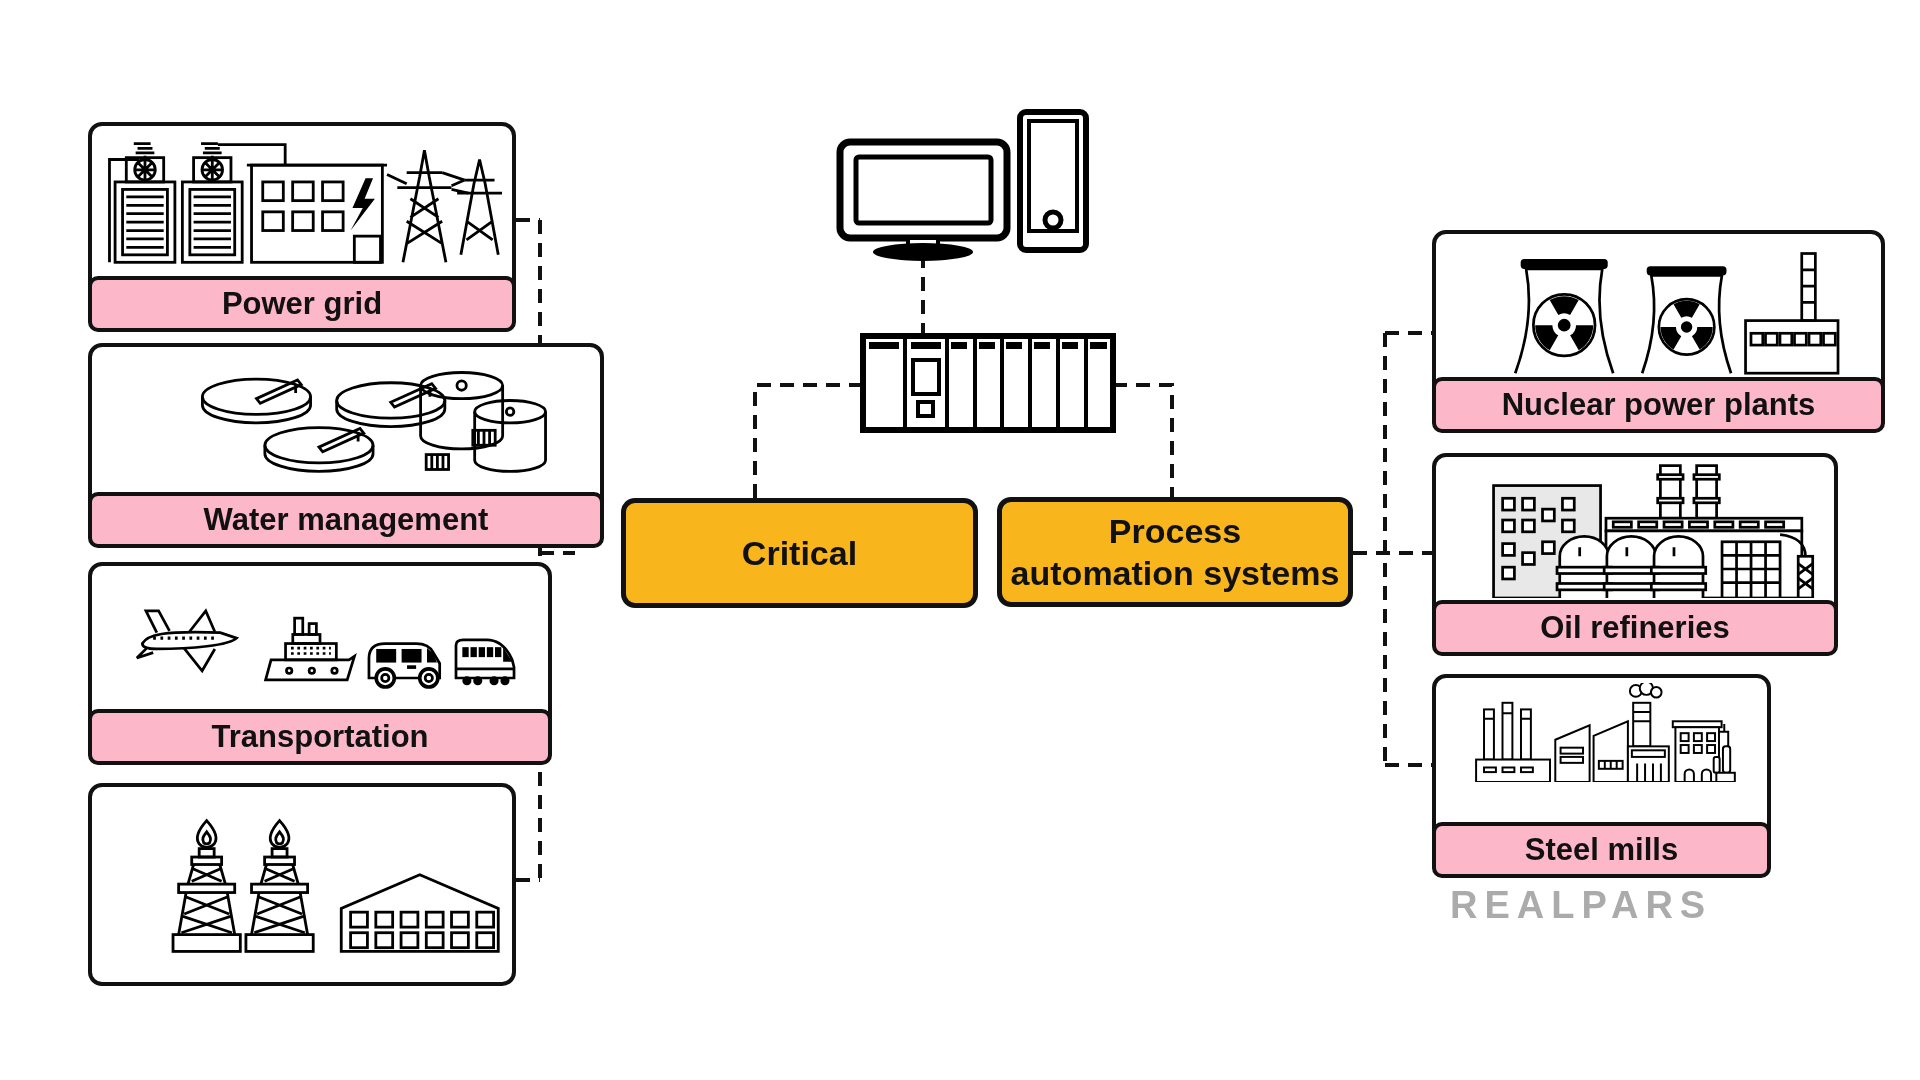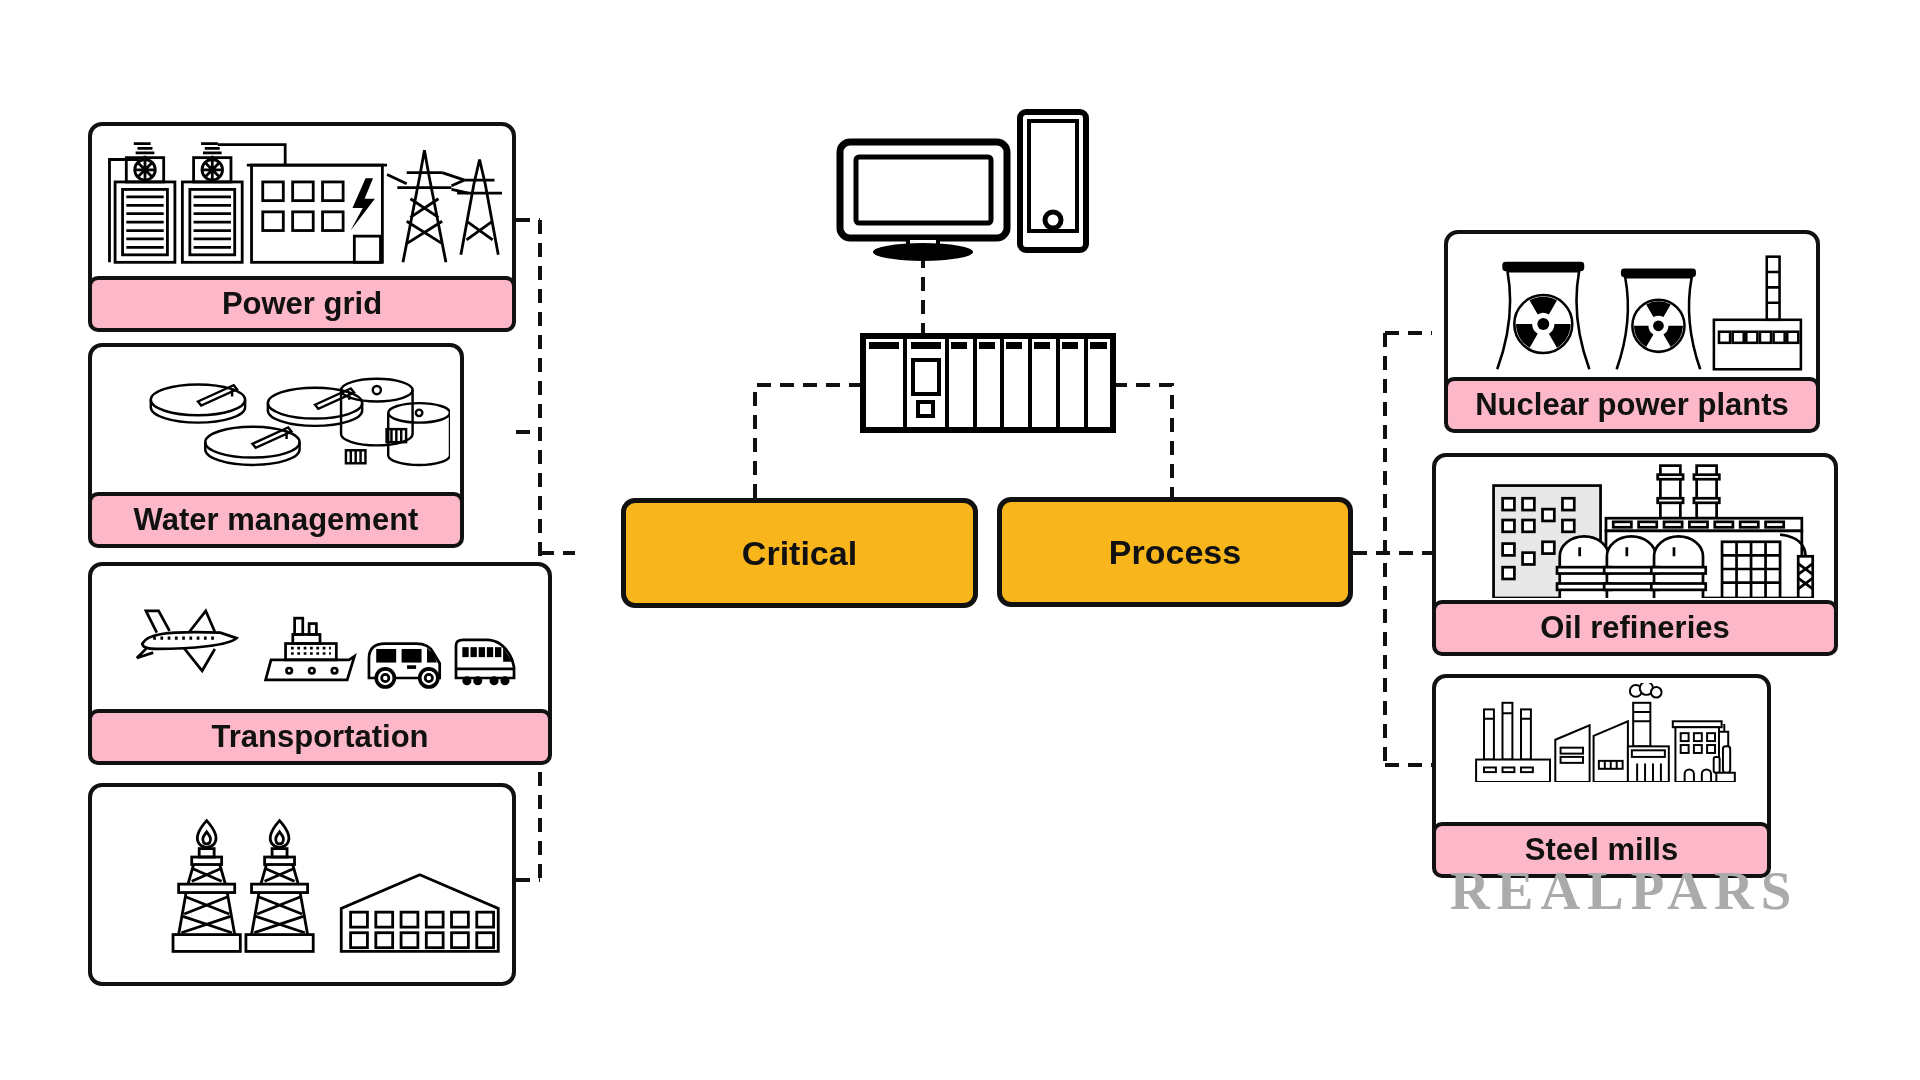--- a/index.html
+++ b/index.html
@@ -9,22 +9,22 @@
   .card{position:absolute;background:#fff;border:4px solid #111;border-radius:14px;
         display:flex;flex-direction:column;box-sizing:border-box;}
   .icon-area{flex:1 1 auto;min-height:0;padding:5px 10px 2px 10px;}
   .icon-area svg{width:100%;height:100%;display:block;}
   .card-label{flex:0 0 56px;height:56px;margin:0 -4px -4px -4px;background:var(--pink,#FCB7C9);
         border:4px solid #111;border-radius:10px;display:flex;align-items:center;justify-content:center;
         font-size:31px;font-weight:bold;box-sizing:border-box;}
   .obox{position:absolute;background:var(--orange,#F8B61C);border:5px solid #111;border-radius:14px;
         display:flex;flex-direction:column;align-items:center;justify-content:center;text-align:center;
         font-size:34px;font-weight:bold;line-height:1.25;box-sizing:border-box;}
-  .watermark{position:absolute;left:1450px;top:859px;width:372px;font-size:55px;font-weight:bold;
-        color:var(--gray,#ABABAB);letter-spacing:7px;white-space:nowrap;font-family:Liberation Serif, serif;}
+  .watermark{position:absolute;left:1450px;top:884px;width:372px;font-size:38px;font-weight:bold;
+        color:var(--gray,#ABABAB);letter-spacing:7px;white-space:nowrap;}
   .ink{stroke:#000;fill:none;stroke-width:3;}
 </style>
 </head>
 <body>
 
 <div class="stage">
 
   <svg class="overlay" viewBox="0 0 1920 1080">
     <g stroke="#111" stroke-width="4" fill="none" stroke-dasharray="14 9">
       <path d="M516 220 H540 M516 432 H540 M516 660 H540 M516 880 H540 M540 220 V880 M540 553 H575"></path>
@@ -92,21 +92,21 @@
           <path d="M322 140 L340 48 M368 140 L350 48 M340 48 L345 20 L350 48 M316 60 H374 M326 44 H364 M326 120 L364 96 M326 96 L364 120 M330 92 L360 72 M330 72 L360 92"></path>
           <path d="M384 132 L398 56 M424 132 L410 56 M398 56 L404 30 L410 56 M380 66 H428 M388 52 H420 M390 116 L418 96 M390 96 L418 116"></path>
           <path d="M374 58 L388 52 M374 62 L392 66 M364 44 L388 52 M305 46 L326 56"></path>
         </g>
         <path d="M282 50 L268 82 H279 L266 106 L292 72 H281 L290 50 Z" fill="#000"></path>
       </svg>
     </div>
     <div class="card-label">Power grid</div>
   </div>
 
-  <div class="card" style="left:88px;top:343px;width:376px;height:205px;">
+  <div class="card" style="left:88px;top:343px;width:516px;height:205px;">
     <div class="icon-area">
       <svg viewBox="0 0 428 148" preserveAspectRatio="xMidYMid meet">
         <g class="ink">
           <ellipse cx="118" cy="48" rx="58" ry="19"></ellipse>
             <path d="M60 48 V57 A58 19 0 0 0 176 57 V48"></path>
           <path d="M118 50 L162 30 L166 35 L122 55 Z M160 34 V44"></path>
           <ellipse cx="262" cy="52" rx="58" ry="19"></ellipse>
             <path d="M204 52 V61 A58 19 0 0 0 320 61 V52"></path>
           <path d="M262 54 L306 34 L310 39 L266 59 Z M304 38 V48"></path>
           <ellipse cx="185" cy="100" rx="58" ry="19"></ellipse>
@@ -212,23 +212,24 @@
         </g>
       </svg>
     </div>
   </div>
 
   <div class="obox" style="left:575px;top:498px;width:357px;height:110px;margin-left:46px;">
     <span>Critical</span>
   </div>
   <div class="obox" style="left:997px;top:497px;width:356px;height:110px;">
     <span>Process</span>
-  </div>
-
-  <div class="card" style="left:1432px;top:230px;width:376px;height:203px;margin-left:12px;">
+    <span>automation systems</span>
+  </div>
+
+  <div class="card" style="left:1432px;top:230px;width:453px;height:203px;">
     <div class="icon-area">
       <svg viewBox="0 0 408 150" preserveAspectRatio="xMidYMid meet">
         <g class="ink">
           <path d="M46 148 C62 104 64 66 58 33 L142 33 C136 66 138 104 154 148"></path>
           <path d="M186 148 C200 108 202 72 196 40 L274 40 C268 72 270 108 284 148"></path>
           <rect x="362" y="16" width="15" height="74"></rect>
             <path d="M362 34 H377 M362 52 H377 M362 70 H377"></path>
           <rect x="300" y="90" width="102" height="58"></rect>
           <rect x="306" y="104" width="13" height="13"></rect>
             <rect x="322" y="104" width="13" height="13"></rect>

